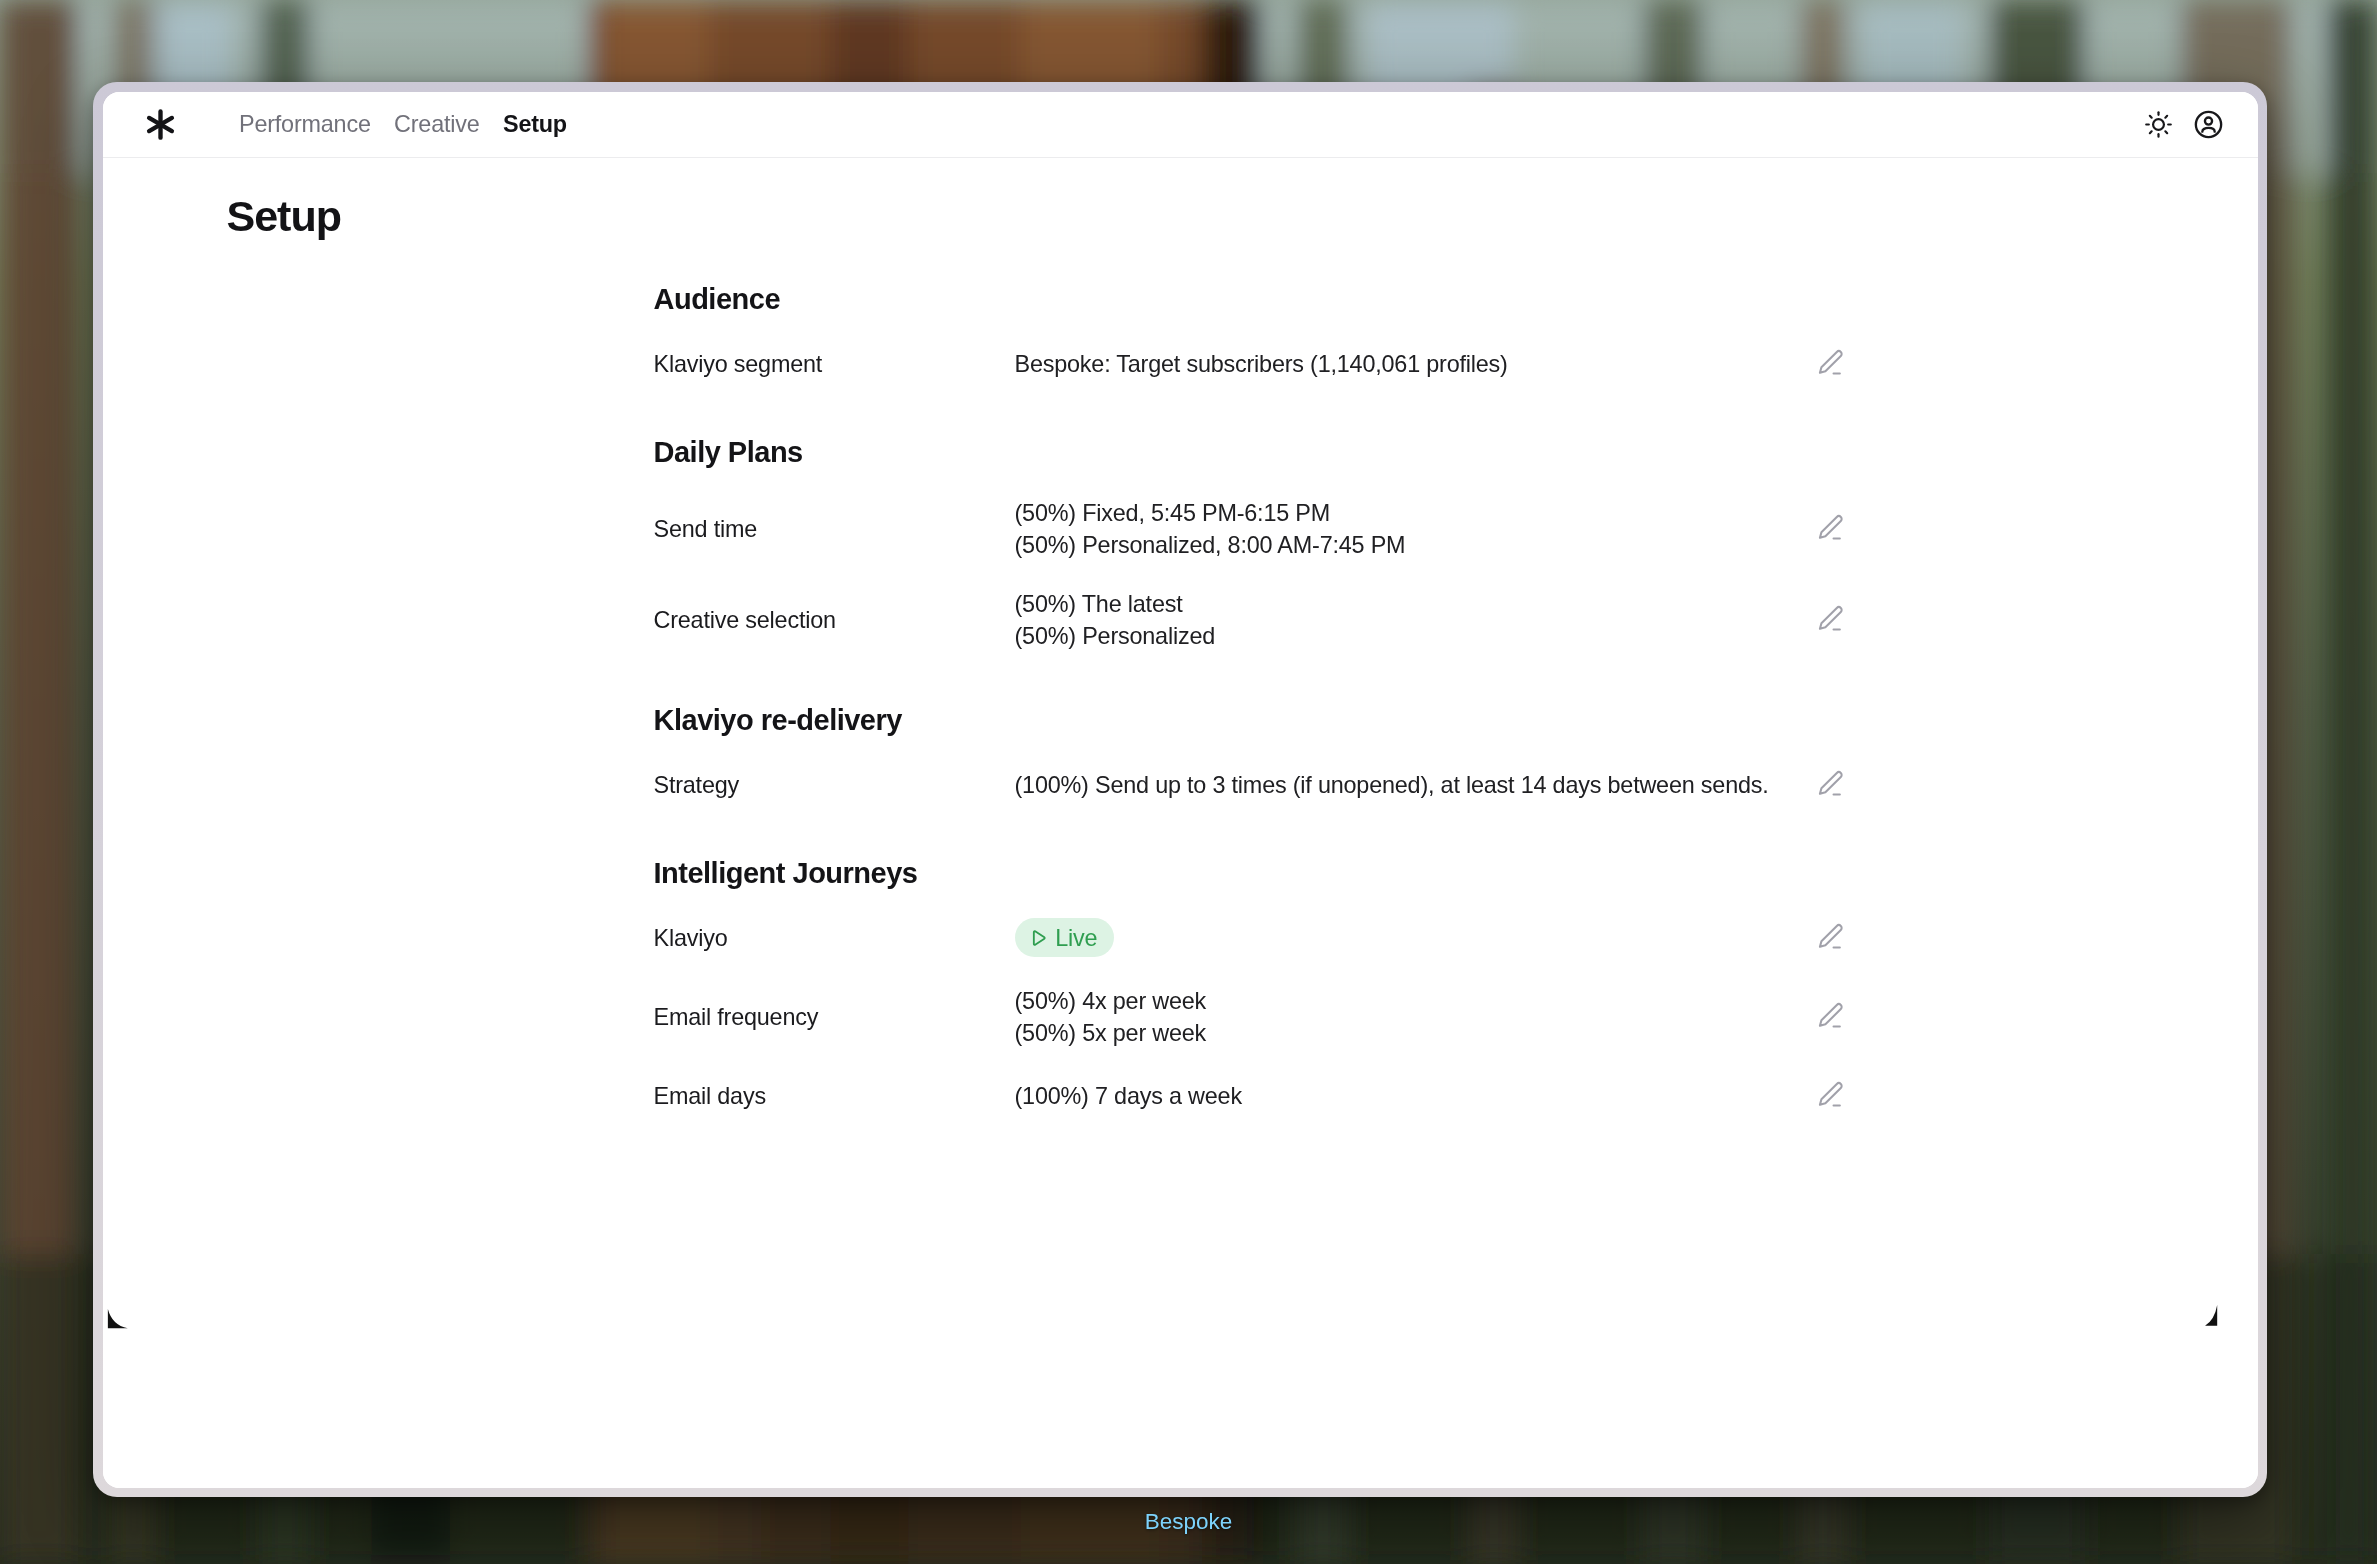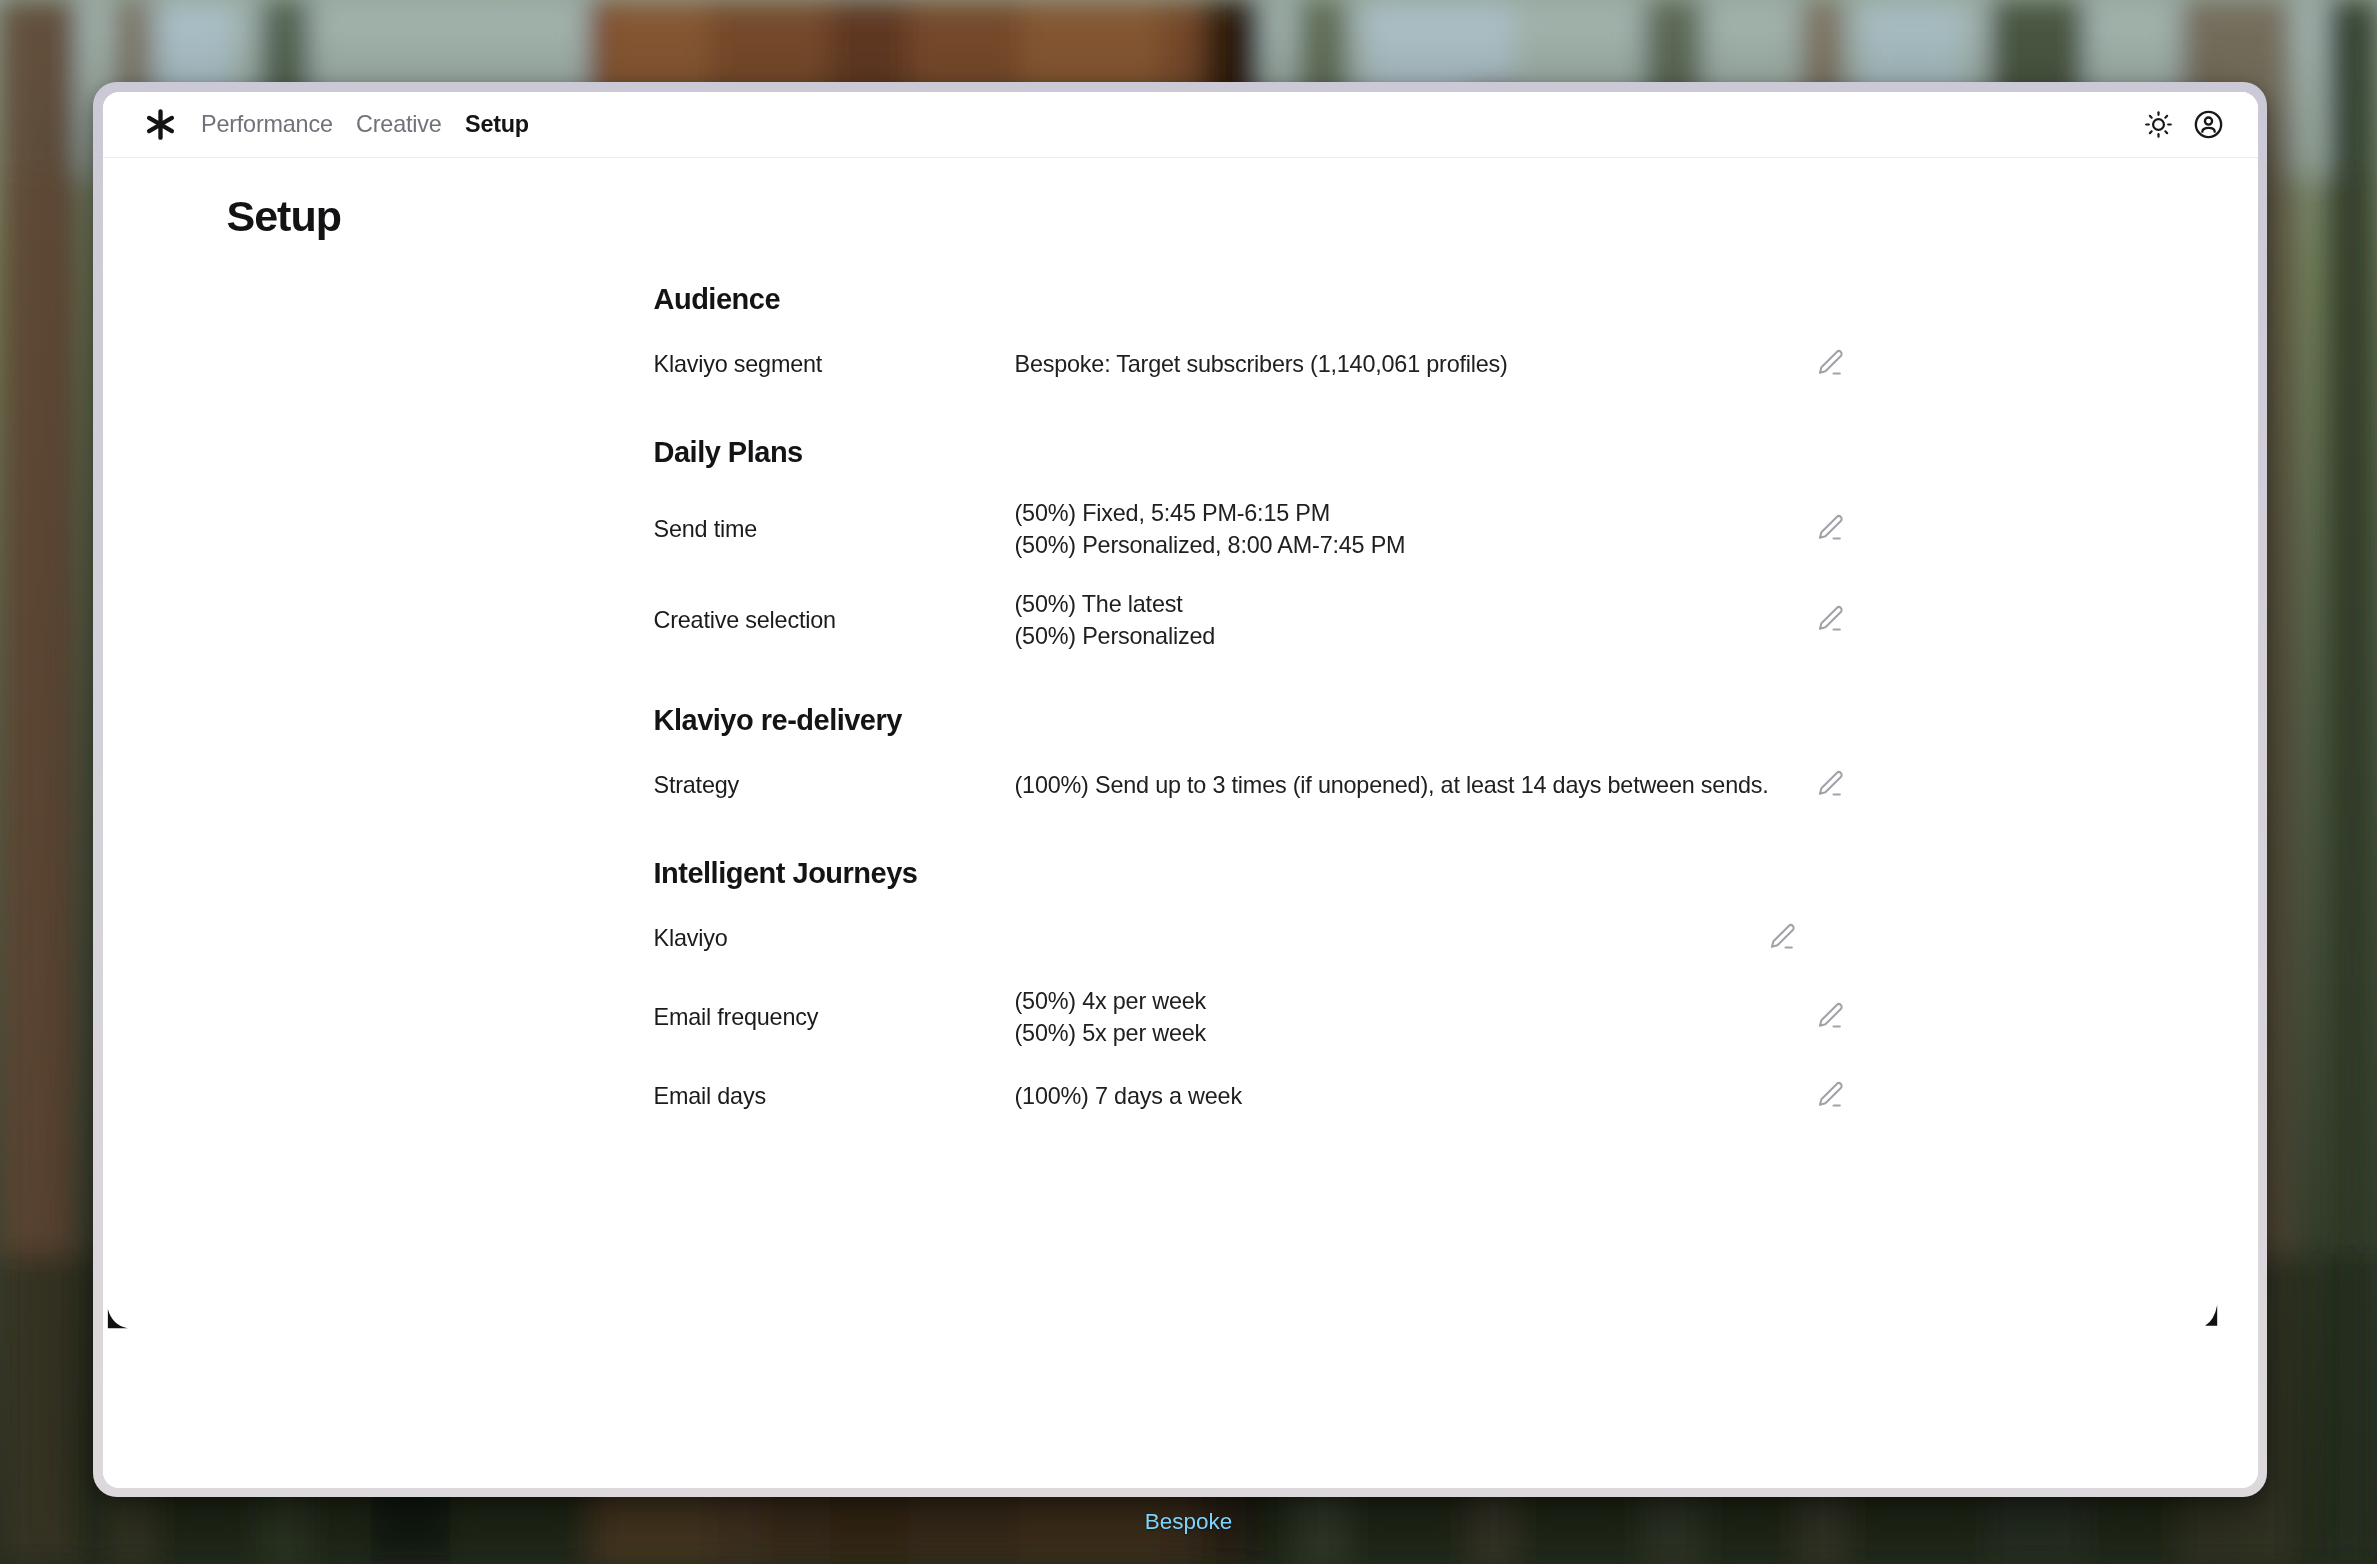--- a/index.html
+++ b/index.html
@@ -28,20 +28,21 @@
     position:relative;
     display:flex; flex-direction:column;
   }
   
   .navbar {
     height:66px; flex:0 0 66px;
     display:flex; align-items:center;
     padding:0 33px 0 40px;
     border-bottom:1.7px solid #ececee;
     background:#fff;
+    gap:38px;
   }
   .logo { width:36px; height:36px; display:flex; align-items:center; justify-content:center; margin-right:22.5px; }
   .nav-tabs { display:flex; align-items:center; gap:23.4px; }
   .nav-tab { font-size:23.4px; color:#71717a; font-weight:400; cursor:pointer; background:none; border:none; font-family:inherit; letter-spacing:-0.2px; }
   .nav-tab.active { color:#141417; font-weight:700; }
   .nav-right { margin-left:auto; display:flex; align-items:center; gap:17.3px; }
   .icon-btn { background:none; border:none; cursor:pointer; display:flex; align-items:center; justify-content:center; padding:0; }
   
   .main { flex:1; overflow:hidden; position:relative; background:#fff; }
   .page-title {
@@ -225,20 +226,28 @@
     <path d="M16.6 3.6a2.05 2.05 0 0 1 2.9 2.9L8.3 17.7l-4 1.1 1.1-4z"></path>
     <path d="M14.2 19.3h4.6"></path>
   </svg>
               </button>
             </div>
           </section>
           <section class="section">
             <h2 class="section-heading">Intelligent Journeys</h2>
             <div class="row">
               <div class="row-label">Klaviyo</div>
+              <div class="row-values"><span class="badge" style="background: rgb(221, 243, 228); color: rgb(47, 158, 80);">
+                  <span style="display: flex;">
+                    <svg width="20" height="20" viewBox="0 0 24 24" fill="none" stroke="#2f9e50" stroke-width="2.2" stroke-linejoin="round">
+    <path d="M7 4.8v14.4c0 .8.9 1.3 1.6.9l11-7.2c.6-.4.6-1.4 0-1.8l-11-7.2c-.7-.4-1.6.1-1.6.9z"></path>
+  </svg>
+                  </span>
+                  <span>Live</span>
+                </span></div>
               <button class="edit-btn">
                 <svg width="33" height="33" viewBox="0 0 24 24" fill="none" stroke="#a1a1aa" stroke-width="1.5" stroke-linecap="round" stroke-linejoin="round">
     <path d="M16.6 3.6a2.05 2.05 0 0 1 2.9 2.9L8.3 17.7l-4 1.1 1.1-4z"></path>
     <path d="M14.2 19.3h4.6"></path>
   </svg>
               </button>
             </div>
             <div class="row">
               <div class="row-label">Email frequency</div>
               <div class="row-values">

